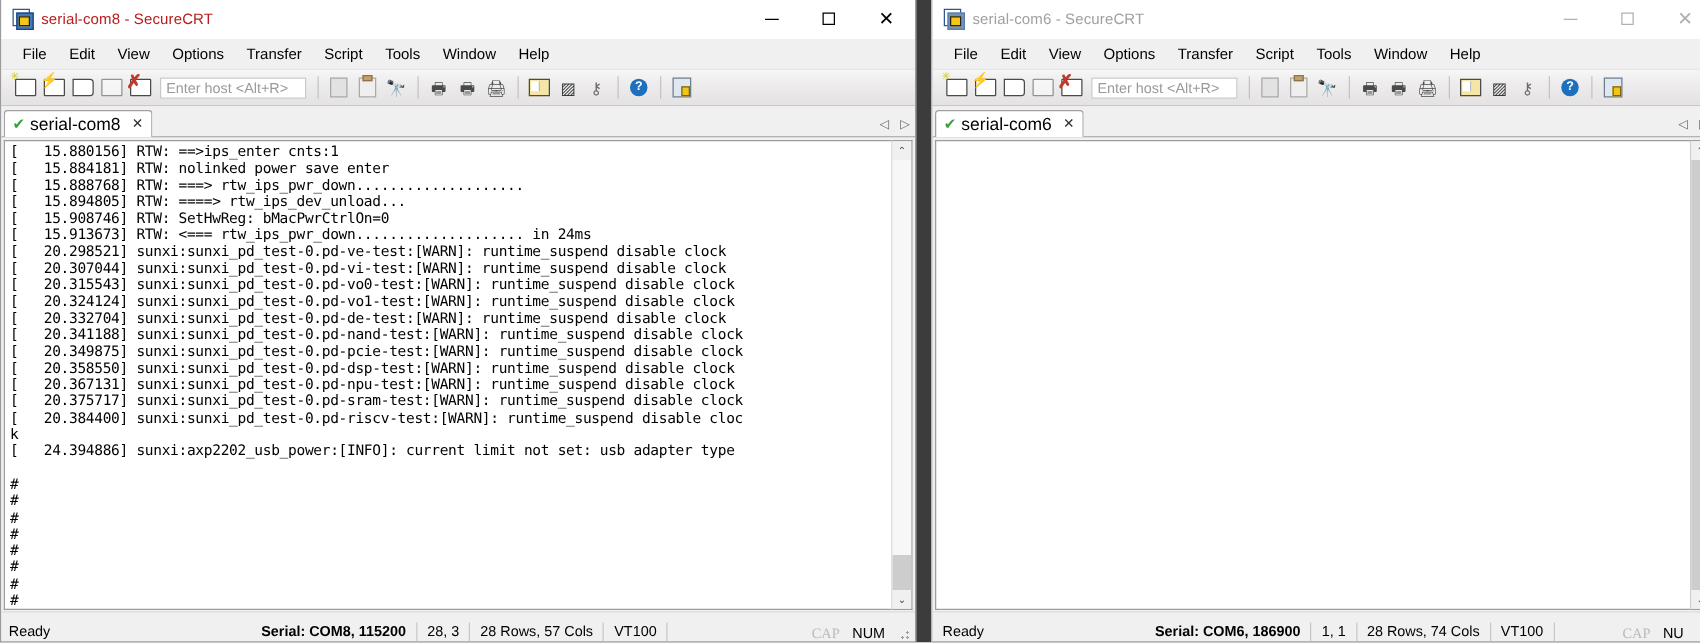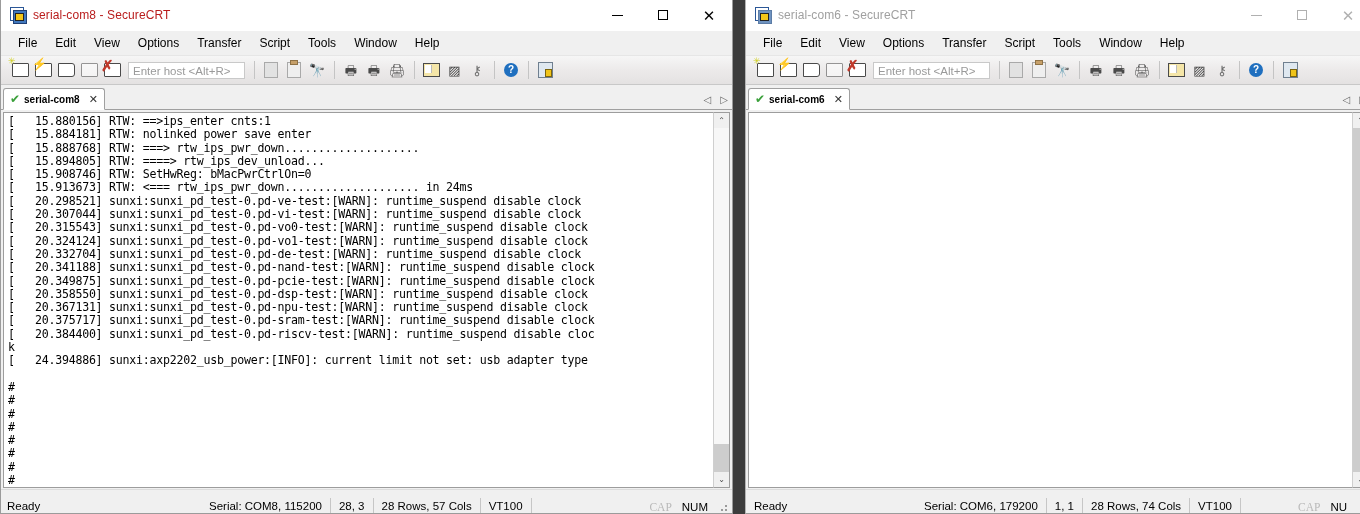--- a/index.html
+++ b/index.html
@@ -185,21 +185,21 @@
     border-bottom: 1px solid #ffffff;
     border-radius: 3px 3px 0 0;
     display: flex;
     align-items: center;
     padding: 0 6px 0 6px;
     position: relative;
     top: 1px;
     box-sizing: border-box;
   }
   .tab-check { color:#3aa03a; font-size:12px; margin-right:4px; line-height:1; }
-  .tab-label { font-size:10px; font-weight:bold; color:#000; white-space:nowrap; }
+  .tab-label { font-size:14px; font-weight:normal; color:#000; white-space:nowrap; }
   .tab-close { font-size:11px; color:#333; margin-left:9px; line-height:1; }
   .tab-arrows {
     position:absolute; right:4px; bottom:4px;
     display:flex; gap:9px; align-items:center;
   }
   .tab-arrow { font-size:10px; color:#6a6a6a; line-height:1; }
 
   
   .term-wrap {
     flex: 1 1 auto;
@@ -271,21 +271,21 @@
   }
   .st-cell {
     height: 15px;
     display: flex; align-items: center;
     padding: 0 8px;
     white-space: nowrap;
     border-right: 1px solid #c6c6c6;
     box-sizing: border-box;
   }
   .st-cell.first { border-right: none; padding-left: 6px; }
-  .st-cell.noborder { border-right: none; }
+  .st-cell.noborder { border-right: none; font-weight: bold; }
   .st-spacer { flex: 1 1 auto; }
   .st-cap { color: #b9b9b9; padding: 0 5px; font-family: Liberation Serif, serif; }
   .st-num { color: #000; padding: 0 5px; }
   .st-grip {
     width: 12px; height: 12px; margin-right: 3px; margin-left:4px;
     background:
       radial-gradient(circle 1px at 9px 9px, #9a9a9a 99%, transparent 100%),
       radial-gradient(circle 1px at 5px 9px, #9a9a9a 99%, transparent 100%),
       radial-gradient(circle 1px at 9px 5px, #9a9a9a 99%, transparent 100%);
   }
@@ -569,21 +569,21 @@
         <div class="sb-btn">⌃</div>
         <div class="sb-track">
           <div class="sb-thumb"></div>
         </div>
         <div class="sb-btn">⌄</div>
       </div>
     </div>
 
     <div class="statusbar">
       <div class="st-cell first" style="width:170px">Ready</div>
-      <div class="st-cell noborder" style="border-right:1px solid #c6c6c6;">Serial: COM6, 179200</div>
+      <div class="st-cell noborder" style="border-right:1px solid #c6c6c6;">Serial: COM6, 186900</div>
       <div class="st-cell">1,  1</div>
       <div class="st-cell">28 Rows, 74 Cols</div>
       <div class="st-cell">VT100</div>
       <div class="st-spacer"></div>
       <div class="st-cap">CAP</div>
       <div class="st-num">NU</div>
       <div class="st-grip"></div>
     </div>
   </div>
 

